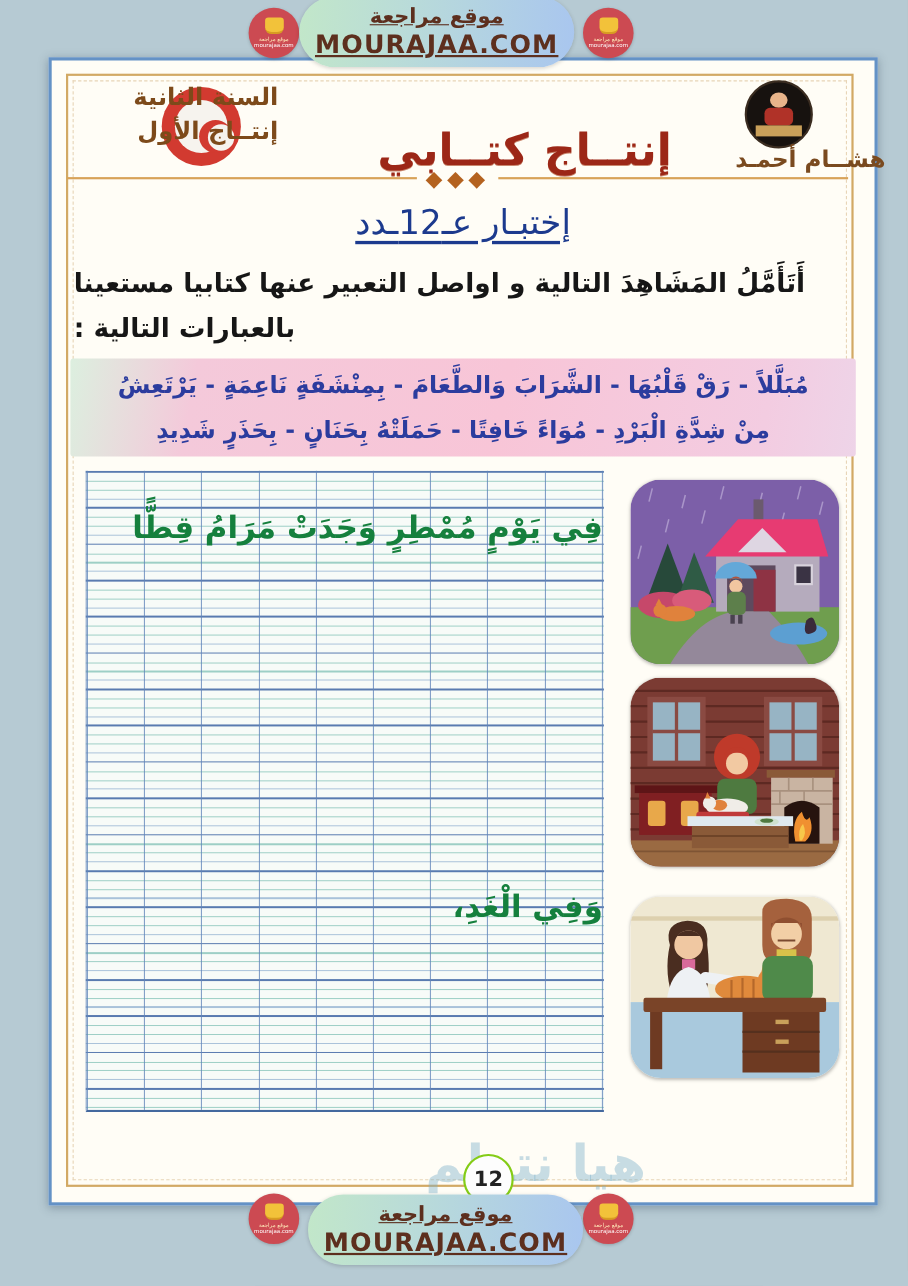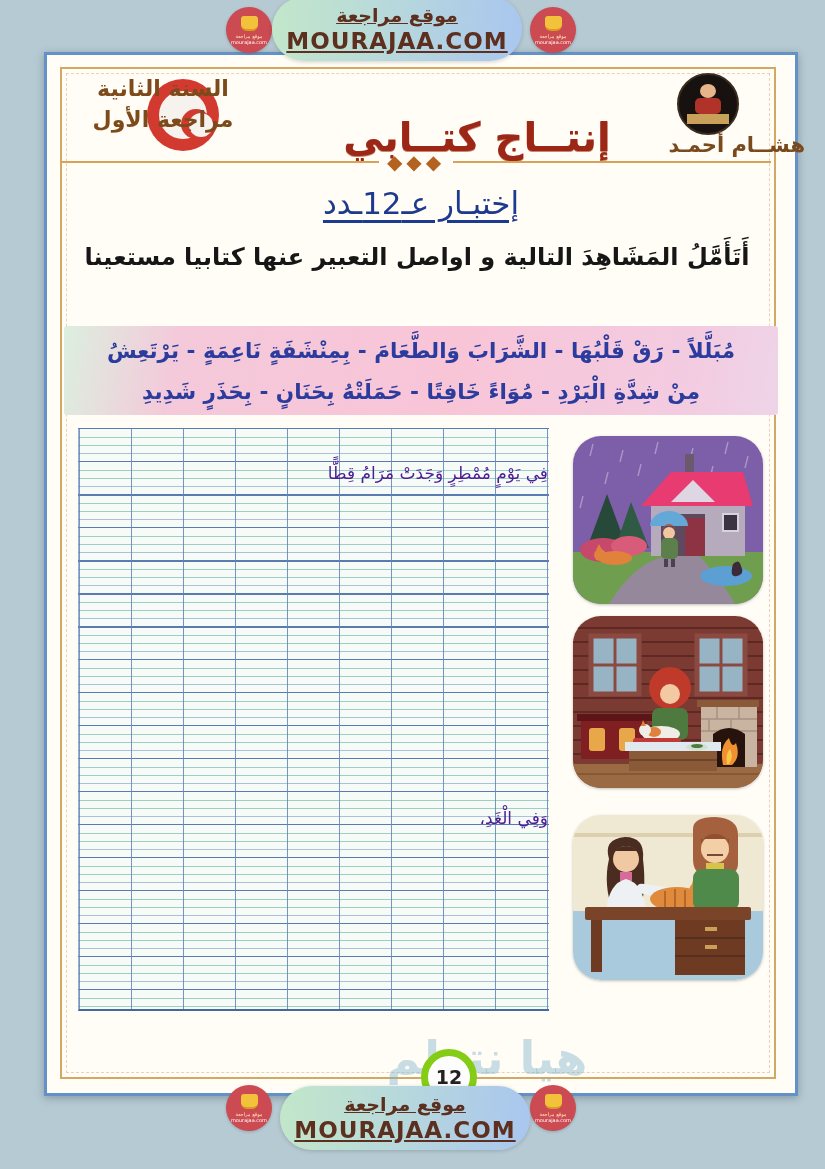--- a/index.html
+++ b/index.html
@@ -7,21 +7,21 @@
           font-family:"DejaVu Sans",sans-serif;}
   .abs{position:absolute;}
 
   
   .page{left:44px;top:52px;width:748px;height:1038px;background:#fffdf6;
         border:3px solid #6492c6;box-shadow:0 2px 8px rgba(40,60,80,.35);}
   .frame{left:13px;top:12px;width:712px;height:1008px;border:2px solid #d2a964;
          outline:1px dashed rgba(188,138,66,.35);outline-offset:-7px;}
 
   
-  .grade{left:26px;top:18px;width:180px;text-align:center;color:#7d4a1a;font-weight:bold;
+  .grade{left:26px;top:18px;width:180px;text-align:right;color:#7d4a1a;font-weight:bold;
          font-size:22px;line-height:31px;z-index:3;direction:rtl;}
   .tn-circle{left:100px;top:24px;width:72px;height:72px;border-radius:50%;background:#d23a30;z-index:2;}
   .tn-inner{left:12px;top:12px;width:48px;height:48px;border-radius:50%;background:#f6f3ee;}
   .tn-crescent{left:22px;top:18px;width:30px;height:30px;border-radius:50%;background:#d23a30;}
   .tn-hole{left:8px;top:4px;width:24px;height:24px;border-radius:50%;background:#f6f3ee;}
   .subject{left:220px;top:26px;width:420px;text-align:center;color:#9c2717;font-weight:bold;
            font-size:40px;direction:rtl;text-shadow:0 1px 0 #c9876e;margin-top:33px;}
   .logo{left:630px;top:18px;width:58px;height:58px;border-radius:50%;background:#17120f;
         border:2px solid #3a2c20;overflow:hidden;}
   .logo .head{left:21px;top:9px;width:16px;height:14px;border-radius:50%;background:#e8b48a;}
@@ -30,53 +30,53 @@
   .author{left:598px;top:78px;width:160px;text-align:right;color:#7a4a1f;font-weight:bold;
           font-size:21px;direction:rtl;}
   .divider-row{left:14px;top:96px;width:710px;height:22px;display:flex;align-items:center;z-index:1;}
   .divider-row .line{flex:1;height:0;border-top:2px solid #d8a258;}
   .divider-row .gems{padding:0 8px;color:#b4621f;font-size:20px;letter-spacing:4px;line-height:20px;}
 
   
   .exam-title{left:0;top:130px;width:748px;text-align:center;color:#1c3a8e;font-weight:normal;
               font-size:31px;direction:rtl;text-decoration:underline;text-underline-offset:6px;
               text-decoration-thickness:3px;}
-  .instruction{right:28px;top:182px;width:700px;text-align:center;direction:rtl;color:#161616;
+  .instruction{right:28px;top:182px;width:700px;text-align:left;direction:rtl;color:#161616;
                font-weight:bold;font-size:24px;line-height:41px;}
   .vocab-box{left:17px;top:271px;width:714px;height:89px;border-radius:3px;
              background:linear-gradient(100deg,#dcefdf 0%,#f4c9da 16%,#f8c5d7 55%,#f3cce1 88%,#eed4e8 100%);
              display:flex;flex-direction:column;justify-content:center;align-items:center;}
   .vocab-line{text-align:center;direction:rtl;color:#2b3c9e;font-weight:bold;font-size:21.5px;line-height:41px;}
 
   
   .grid-paper{left:31px;top:373px;width:470px;height:581px;background-color:#f7fbf8;
     background-image:
       repeating-linear-gradient(to right, rgba(96,132,185,.85) 0 1px, transparent 1px 52px),
       repeating-linear-gradient(to bottom, rgba(80,116,172,.95) 0 1.5px, transparent 1.5px 9px,
         rgba(135,196,185,.8) 9px 10px, transparent 10px 17px,
         rgba(135,196,185,.8) 17px 18px, transparent 18px 25px,
         rgba(150,180,210,.8) 25px 26px, transparent 26px 33px);
     border-bottom:2px solid #44699e;border-left:1px solid rgba(96,132,185,.6);}
-  .prompt{direction:rtl;white-space:nowrap;color:#4c1d95;font-weight:normal;font-size:17px;z-index:2;}
+  .prompt{direction:rtl;white-space:nowrap;color:#15803d;font-weight:bold;font-size:28px;z-index:2;}
   .prompt1{right:247px;top:408px;}
   .prompt2{right:247px;top:576px;}
   .prompt3{right:247px;top:753px;}
 
   
   .scene{left:526px;width:190px;border-radius:28px;overflow:hidden;box-shadow:0 1px 3px rgba(0,0,0,.25);}
   .scene svg{display:block;}
   .scene1{top:381px;height:168px;}
   .scene2{top:561px;height:172px;}
   .scene3{top:760px;height:165px;}
 
   
   .watermark{left:280px;top:976px;width:320px;text-align:center;direction:rtl;
              font-size:46px;font-weight:bold;color:rgba(122,174,201,.42);letter-spacing:4px;}
   .page-num{left:374px;top:994px;width:42px;height:42px;border-radius:50%;background:#fdfdfd;
-            border:7px solid #84cc16;display:flex;align-items:center;justify-content:center;
+            border:2px solid #84cc16;display:flex;align-items:center;justify-content:center;
             font-weight:bold;font-size:19px;color:#222;}
 
   
   .pill{width:250px;height:64px;border-radius:32px;z-index:6;
         background:linear-gradient(95deg,#c2e7c9 0%,#b9dbd9 40%,#a9c6ef 100%);
         display:flex;flex-direction:column;align-items:center;justify-content:center;
         box-shadow:0 1px 4px rgba(0,0,0,.18);}
   .pill-top{left:272px;top:-3px;}
   .pill-bottom{left:280px;top:1086px;}
   .pill .ar{direction:rtl;font-size:19px;font-weight:bold;color:#5d2f1e;text-decoration:underline;line-height:24px;}
@@ -102,39 +102,40 @@
 
     <div class="abs tn-circle">
       <div class="abs tn-inner">
         <div class="abs tn-crescent">
           <div class="abs tn-hole"></div>
         </div>
       </div>
     </div>
     <div class="abs grade">
       <div>السنة الثانية</div>
-      <div>مراجعة الأول</div>
+      <div>إنتــاج الأول</div>
     </div>
     <div class="abs subject">إنتــاج كتــابي</div>
     <div class="abs logo">
       <div class="abs head"></div>
       <div class="abs shirt"></div>
       <div class="abs desk"></div>
     </div>
     <div class="abs author">هشــام أحمـد</div>
 
     <div class="abs divider-row">
       <div class="line"></div>
       <div class="gems">◆◆◆</div>
       <div class="line"></div>
     </div>
 
     <div class="abs exam-title">إختبـار عـ12ـدد</div>
     <div class="abs instruction">
       <div>أَتَأَمَّلُ المَشَاهِدَ التالية و اواصل التعبير عنها كتابيا مستعينا</div>
+      <div>بالعبارات التالية :</div>
     </div>
 
     <div class="abs vocab-box">
       <div class="vocab-line">مُبَلَّلاً - رَقْ قَلْبُهَا - الشَّرَابَ وَالطَّعَامَ - بِمِنْشَفَةٍ نَاعِمَةٍ - يَرْتَعِشُ</div>
       <div class="vocab-line">مِنْ شِدَّةِ الْبَرْدِ - مُوَاءً خَافِتًا - حَمَلَتْهُ بِحَنَانٍ - بِحَذَرٍ شَدِيدِ</div>
     </div>
 
     <div class="abs grid-paper"></div>
     <div class="abs prompt prompt1">فِي يَوْمٍ مُمْطِرٍ وَجَدَتْ مَرَامُ قِطًّا</div>
     <div class="abs prompt prompt3">وَفِي الْغَدِ،</div>

